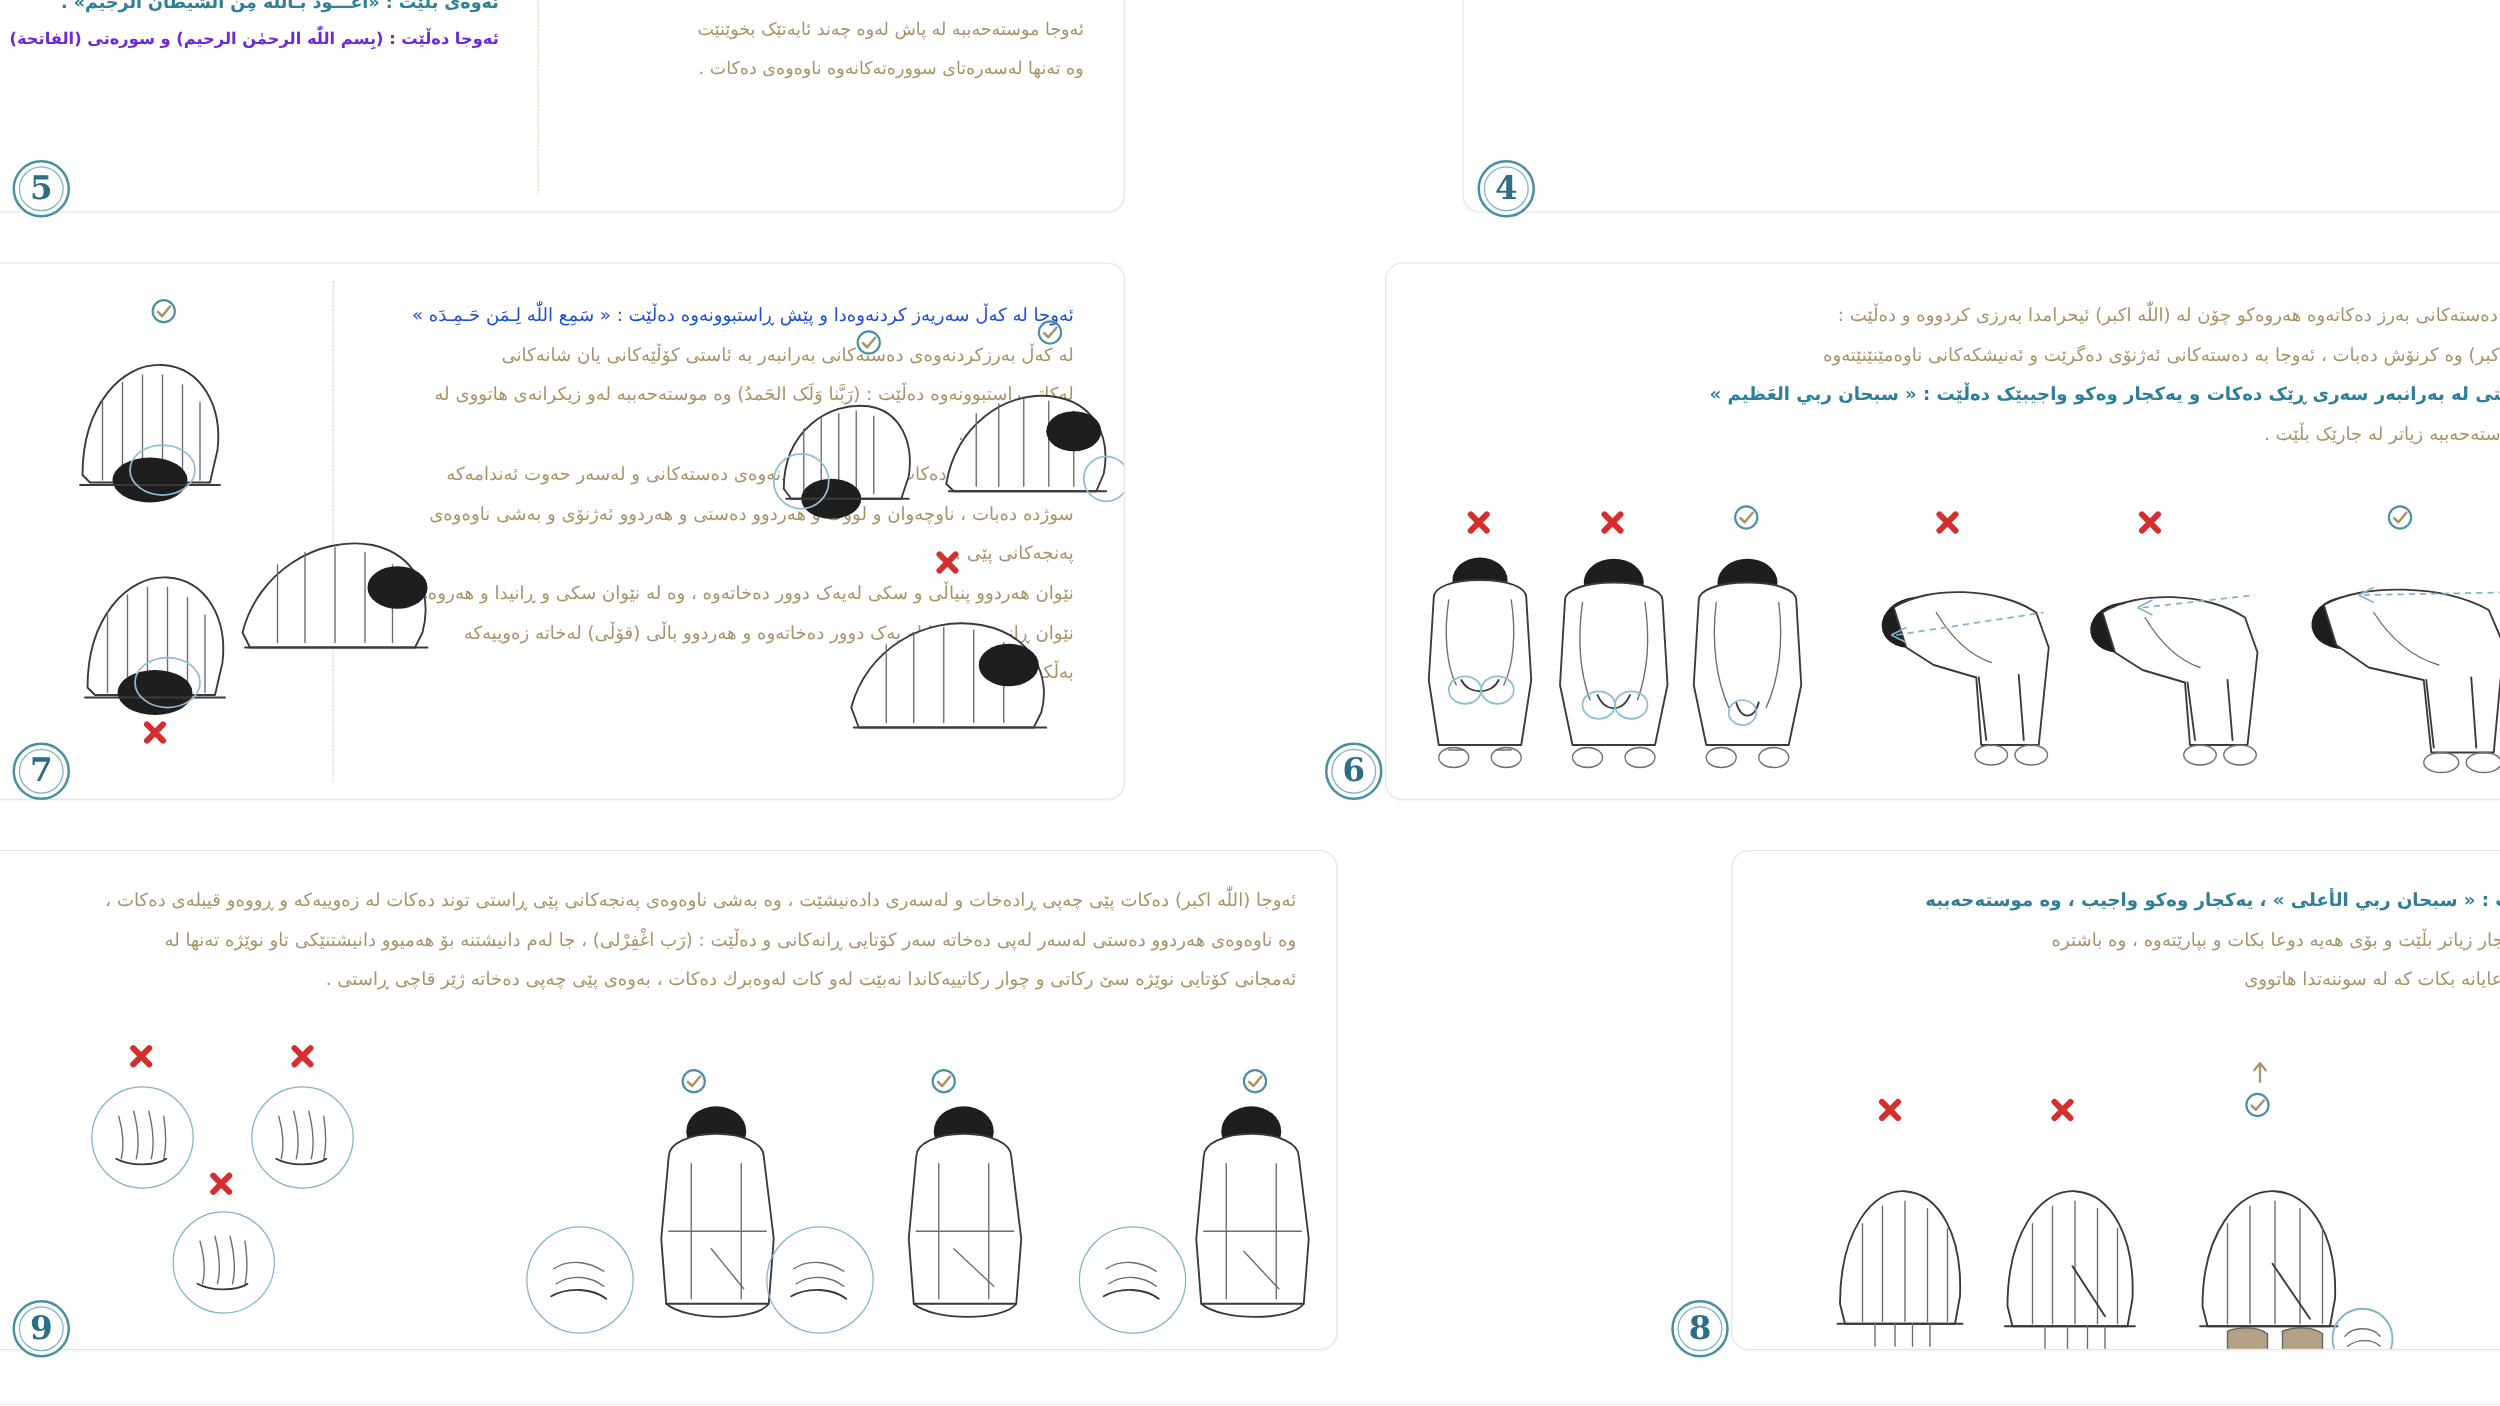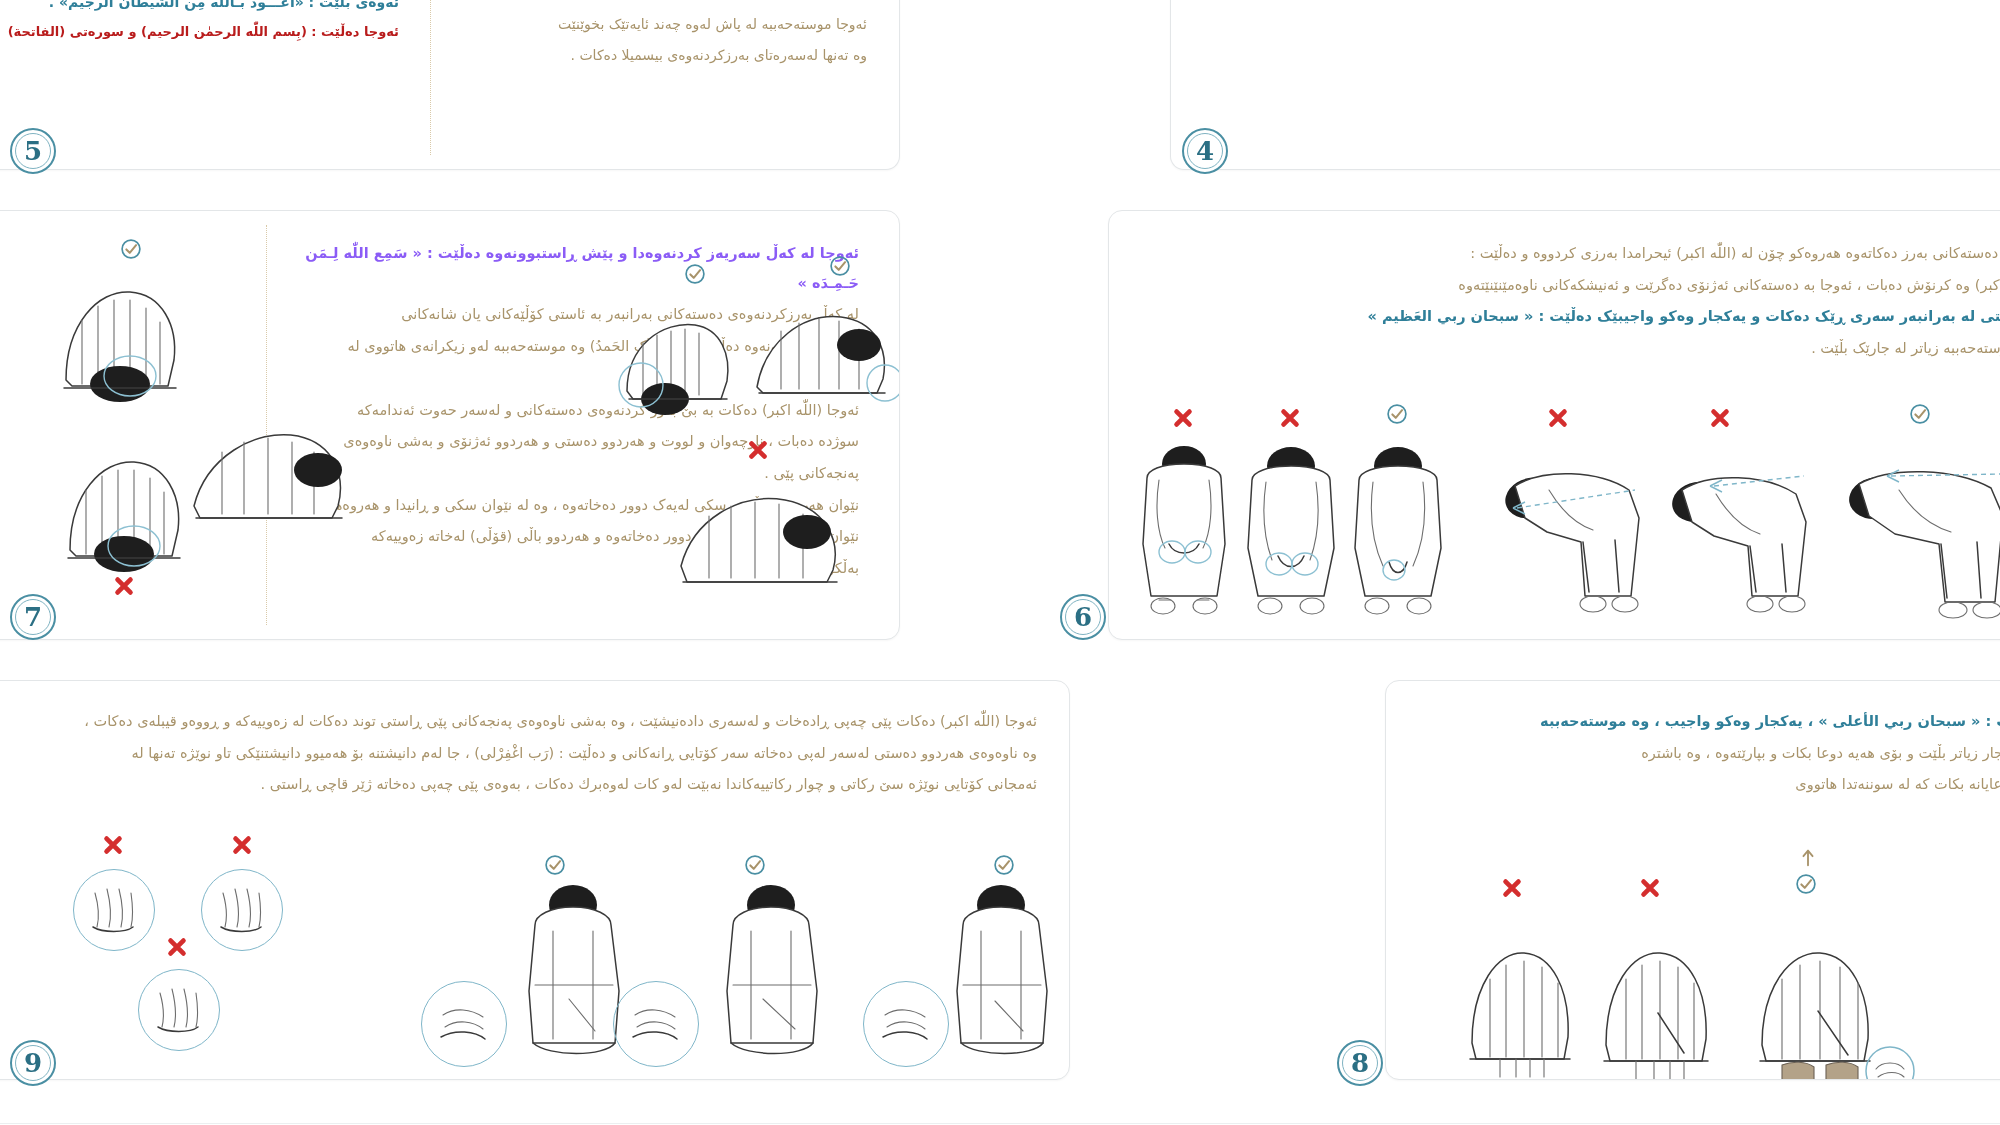--- a/index.html
+++ b/index.html
@@ -100,26 +100,26 @@
 </head>
 <body>
 
 <div class="page">
 
   <div class="card flat" style="left:-40px; top:-180px; width:940px; height:350px;">
     <div class="vdivider" style="right:468px;"></div>
 
     <div class="txt" style="position:absolute; right:32px; top:190px; width:408px; font-size:14px;">
       <p>ئەوجا موستەحەببە لە پاش لەوە چەند ئایەتێک بخوێنێت</p>
-      <p>وە تەنها لەسەرەتای بەرزکردنەوەی بیسمیلا دەکات .</p>
+      <p>وە تەنها لەسەرەتای سوورەتەکانەوە ناوەوەی دەکات .</p>
     </div>
 
     <div class="txt" style="position:absolute; right:500px; top:168px; width:400px; font-size:14px;">
       <p class="hl" style="color:#2f7f99;font-weight:700;">ئەوەی بڵێت : «أَعـــوذُ بـاللّٰه مِن الشيطان الرجيم» .</p>
-      <p class="hl" style="color:#b91c1c;font-weight:700;font-size:13px;">ئەوجا دەڵێت : (بِسم اللّٰه الرحمٰن الرحيم) و سورەتی (الفاتحة)</p>
+      <p class="hl" style="color:#6d28d9;font-weight:700;font-size:13px;">ئەوجا دەڵێت : (بِسم اللّٰه الرحمٰن الرحيم) و سورەتی (الفاتحة)</p>
     </div>
   </div>
   <div class="badge" style="left:10px; top:128px;">5</div>
 
   <div class="card flat" style="left:1170px; top:-180px; width:900px; height:350px;">
 
     <div class="figs" style="inset:0;">
 
       
       
@@ -141,21 +141,21 @@
       
       
     </div>
   </div>
   <div class="badge" style="left:1182px; top:128px;">4</div>
 
   <div class="card" style="left:-40px; top:210px; width:940px; height:430px;">
     <div class="vdivider" style="right:632px;"></div>
 
     <div class="txt" style="position:absolute; right:40px; top:28px; width:576px;">
-      <p style="color:#8b5cf6;font-weight:700;">ئەوجا لە کەڵ سەریەز کردنەوەدا و پێش ڕاستبوونەوە دەڵێت : « سَمِع اللّٰه لِـمَن حَـمِـدَه »</p>
+      <p style="color:#1d4ed8;font-weight:400;">ئەوجا لە کەڵ سەریەز کردنەوەدا و پێش ڕاستبوونەوە دەڵێت : « سَمِع اللّٰه لِـمَن حَـمِـدَه »</p>
       <p>لە کەڵ بەرزکردنەوەی دەستەکانی بەرانبەر بە ئاستی کۆڵێەکانی یان شانەکانی</p>
       <p>لەکاتر ڕاستبوونەوە دەڵێت : (رَبَّنا وَلَک الحَمدُ) وە موستەحەببە لەو زیکرانەی هاتووی لە</p>
       <p>سوننەتدا بیڵێت.</p>
       <p>ئەوجا (اللّٰه اكبر) دەكات بە بێ بەرز كردنەوەی دەستەكانی و لەسەر حەوت ئەندامەكە</p>
       <p>سوژدە دەبات ، ناوچەوان و لووت و هەردوو دەستی و هەردوو ئەژنۆی و بەشی ناوەوەی</p>
       <p>پەنجەكانی پێی .</p>
       <p>نێوان هەردوو پنیاڵی و سكی لەیەک دوور دەخاتەوە ، وە لە نێوان سكی و ڕانیدا و هەروەها</p>
       <p>نێوان ڕانی و قاچیدا لە یەک دوور دەخاتەوە و هەردوو باڵی (قۆڵی) لەخاتە زەوییەکە</p>
       <p>بەڵکو بەوی دەکاتەوە</p>
     </div>

